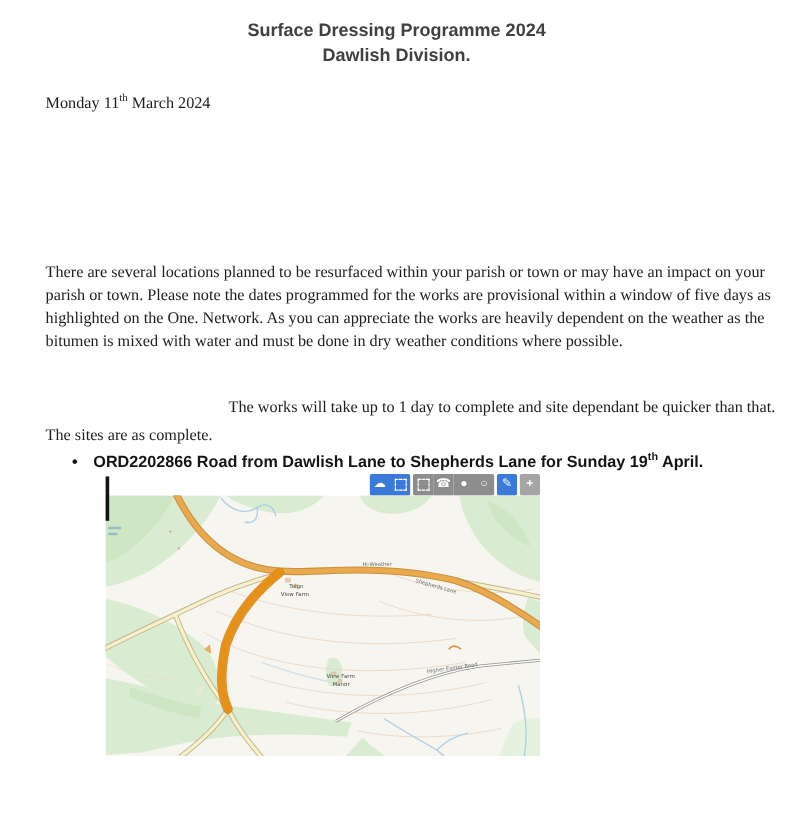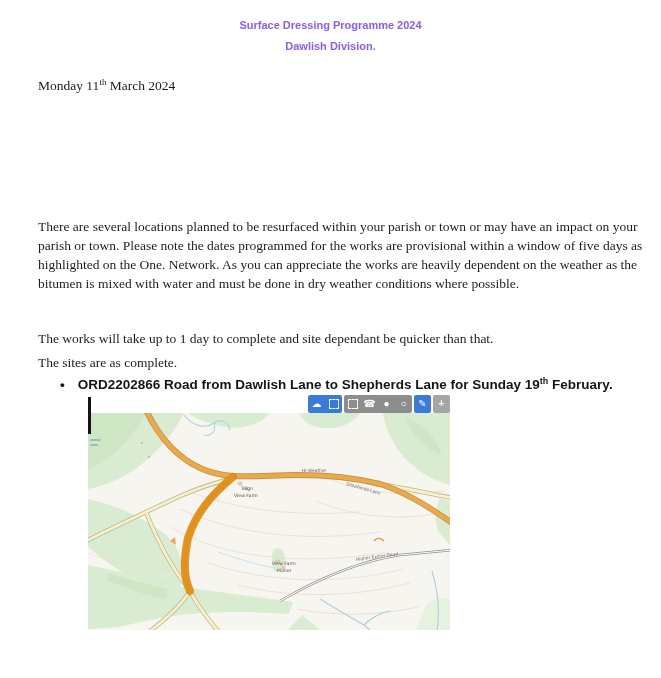--- a/index.html
+++ b/index.html
@@ -2,28 +2,28 @@
 <html><head>
 <meta charset="utf-8">
 <style>
   html,body{margin:0;padding:0;background:#ffffff;}
   .page{
     position:relative;width:661px;height:678px;background:#ffffff;
     font-family:"Liberation Sans",sans-serif;color:#1d1d1d;overflow:hidden;
   }
   .doc-title{
     position:absolute;top:15px;left:0;width:661px;text-align:center;
-    font-weight:bold;font-size:11px;line-height:21px;color:#8b5cf6;
+    font-weight:bold;font-size:15px;line-height:21px;color:#404040;
   }
   .body-text{font-size:13.5px;line-height:19px;font-family:Liberation Serif, serif;}
   .date-line{position:absolute;top:76px;left:38px;}
   .para{position:absolute;left:38px;width:608px;}
   .para-1{top:142px;}
   .para-2{top:217px;}
-  .para-3{top:329px;}
+  .para-3{top:329px;text-align:right;}
   .para-4{top:353px;}
   sup.sp{font-size:9px;line-height:0;vertical-align:super;}
   .bullet-row{
     position:absolute;top:376px;left:60px;display:flex;gap:13px;
     font-weight:bold;font-size:13.5px;line-height:17px;color:#151515;
   }
   
   .map-wrap{position:absolute;top:413px;left:88px;width:362px;height:217px;}
   .map-wrap svg{display:block;width:100%;height:100%;}
   .map-toolbar{
@@ -54,21 +54,21 @@
   </div>
 
   <div class="date-line body-text"><span>Monday 11</span><sup class="sp">th</sup><span> March 2024</span></div>
 
   <div class="para para-2 body-text">There are several locations planned to be resurfaced within your parish or town or may have an impact on your parish or town.  Please note the dates programmed for the works are provisional within a window of five days as highlighted on the One. Network. As you can appreciate the works are heavily dependent on the weather as the bitumen is mixed with water and must be done in dry weather conditions where possible.</div>
   <div class="para para-3 body-text">The works will take up to 1 day to complete and site dependant be quicker than that.</div>
   <div class="para para-4 body-text">The sites are as complete.</div>
 
   <div class="bullet-row">
     <span>•</span>
-    <span><span>ORD2202866 Road from Dawlish Lane to Shepherds Lane for Sunday 19</span><sup class="sp">th</sup><span> February.</span></span>
+    <span><span>ORD2202866 Road from Dawlish Lane to Shepherds Lane for Sunday 19</span><sup class="sp">th</sup><span> April.</span></span>
   </div>
 
   <div class="map-wrap">
     <svg viewBox="0 0 362 217" preserveAspectRatio="none">
 
       <rect x="0" y="0" width="362" height="217" fill="#f7f5ef"></rect>
 
       <g fill="#d9ecd2">
         <path d="M0,0 H96 C84,24 64,46 38,62 C25,69 12,74 0,76 Z"></path>
         <path d="M0,86 C28,92 55,104 78,122 C92,135 97,152 93,172 L84,183 C52,173 24,154 0,134 Z"></path>

